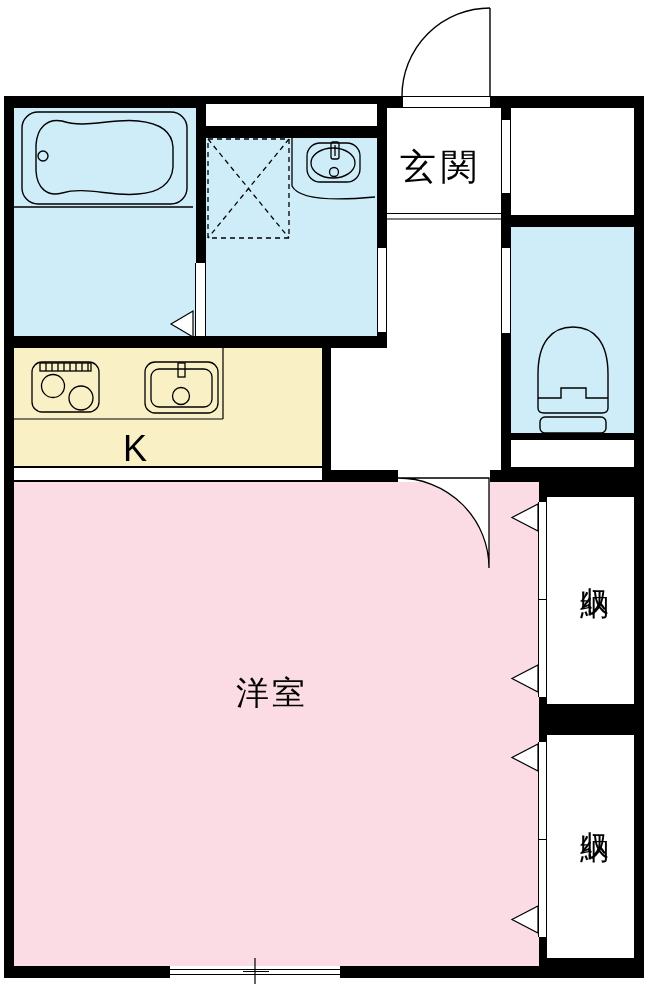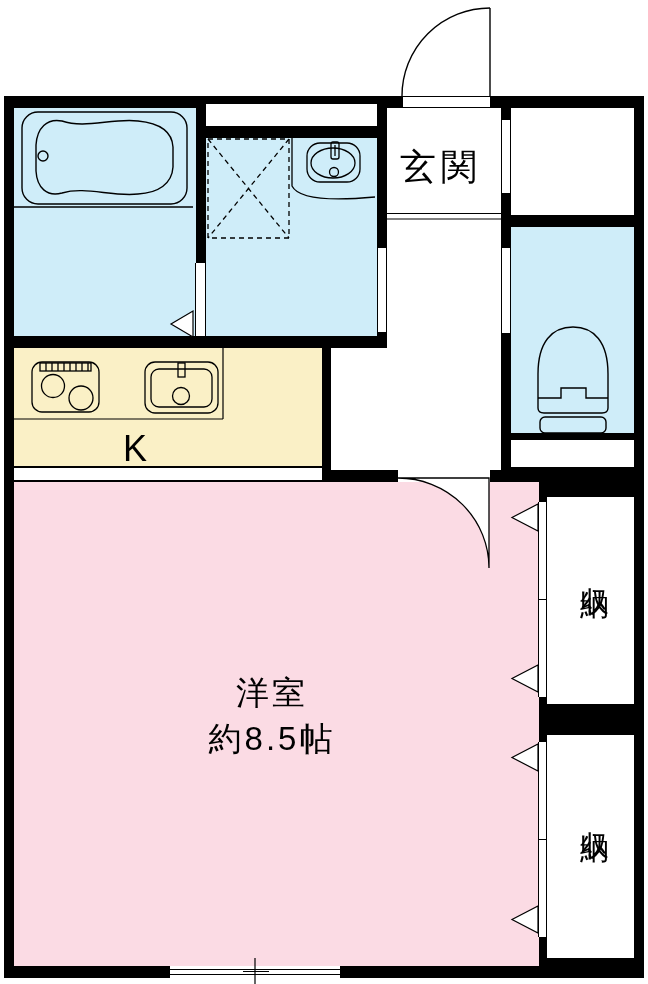--- a/index.html
+++ b/index.html
@@ -136,17 +136,16 @@
     <g stroke="#000" stroke-width="1.2">
       <rect x="170" y="966" width="170" height="12" fill="#FFFFFF" stroke="none"></rect>
       <path d="M170,969.5 H340 M170,974.5 H340"></path>
       <path d="M255,958 V987 M243,971.5 H269"></path>
     </g>
   </svg>
 
   <div class="lbl" style="left:383px;top:146px;width:116px;font-size:36px;letter-spacing:5px;">玄関</div>
   <div class="lbl" style="left:105px;top:428px;width:60px;font-size:36px;">K</div>
   <div class="lbl" style="left:162px;top:674px;width:220px;font-size:33px;letter-spacing:3px;">洋室</div>
-  <div class="lbl" style="left:142px;top:720px;width:260px;font-size:33px;letter-spacing:3px;">約8.5帖</div>
   <div class="lbl-v" style="left:575px;top:564px;font-size:29px;">収納</div>
   <div class="lbl-v" style="left:575px;top:808px;font-size:29px;">収納</div>
 
 </div>
 
 </body></html>

